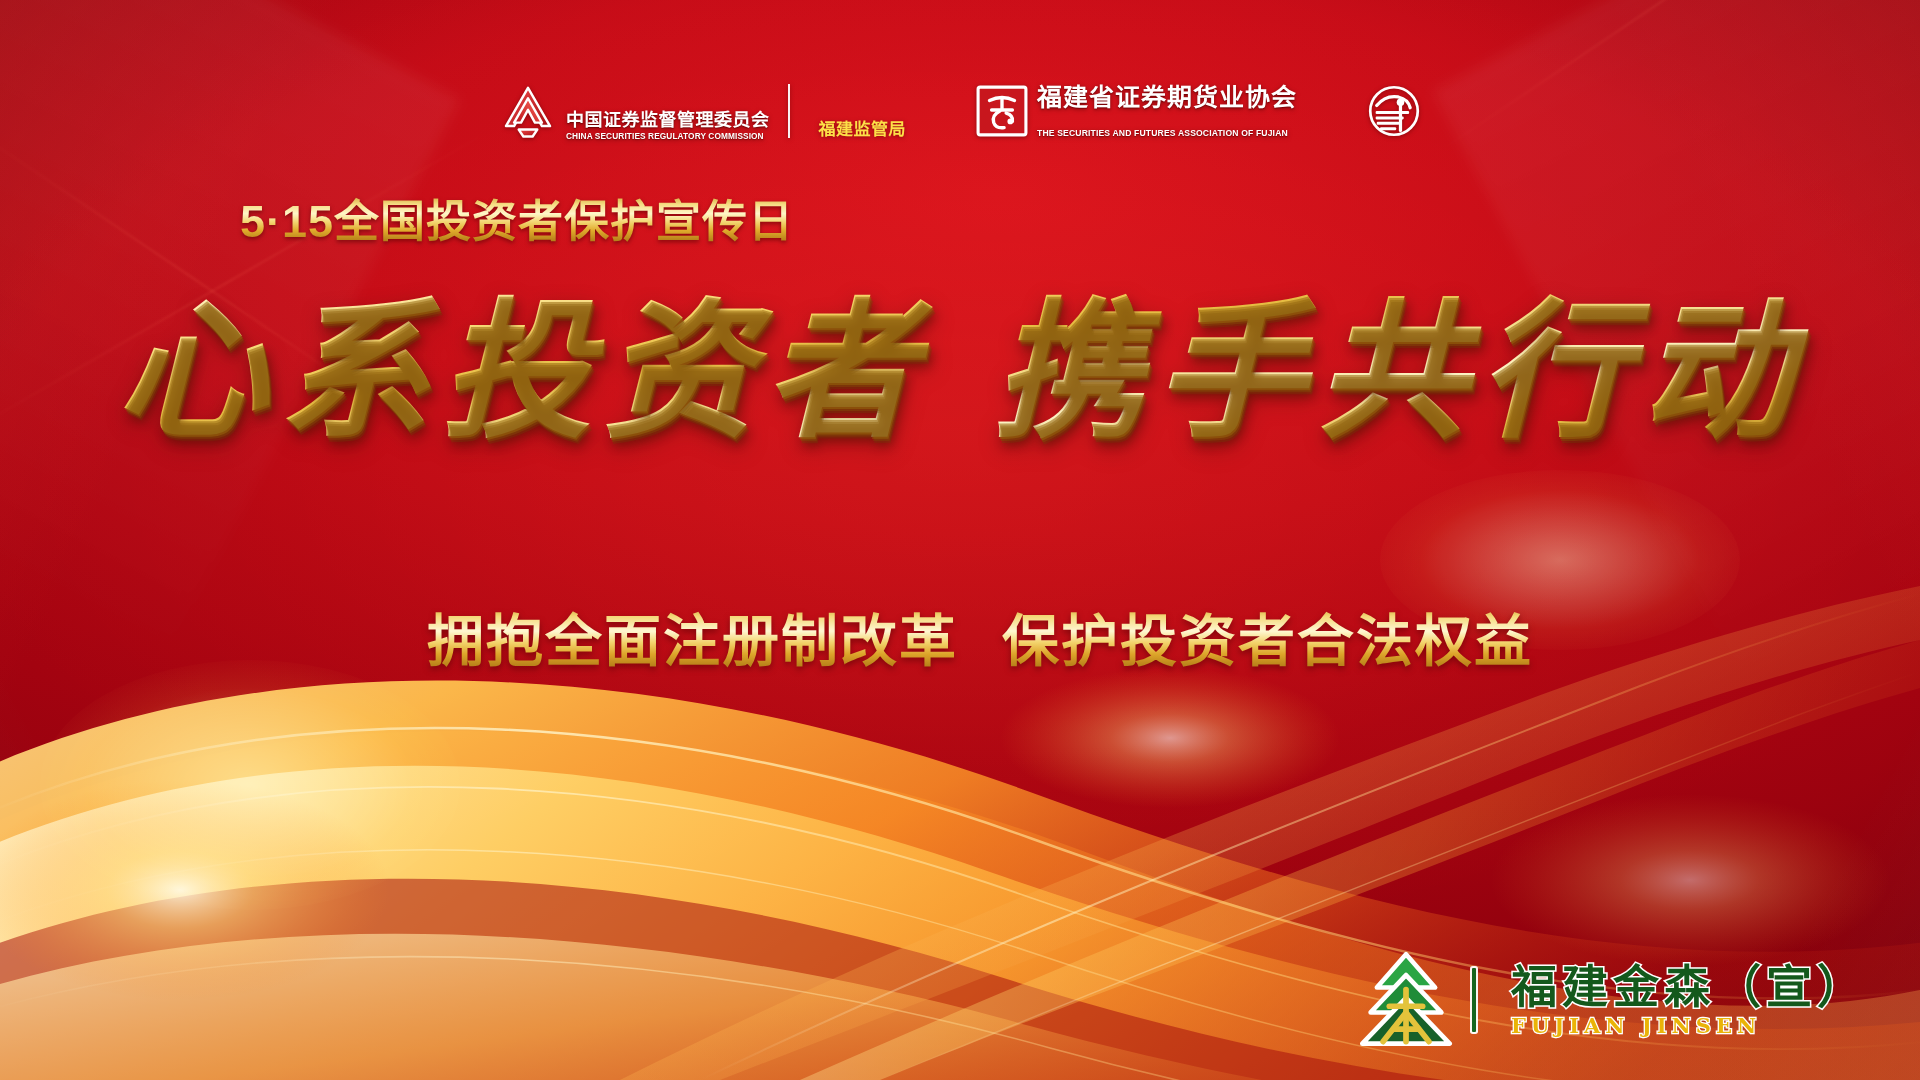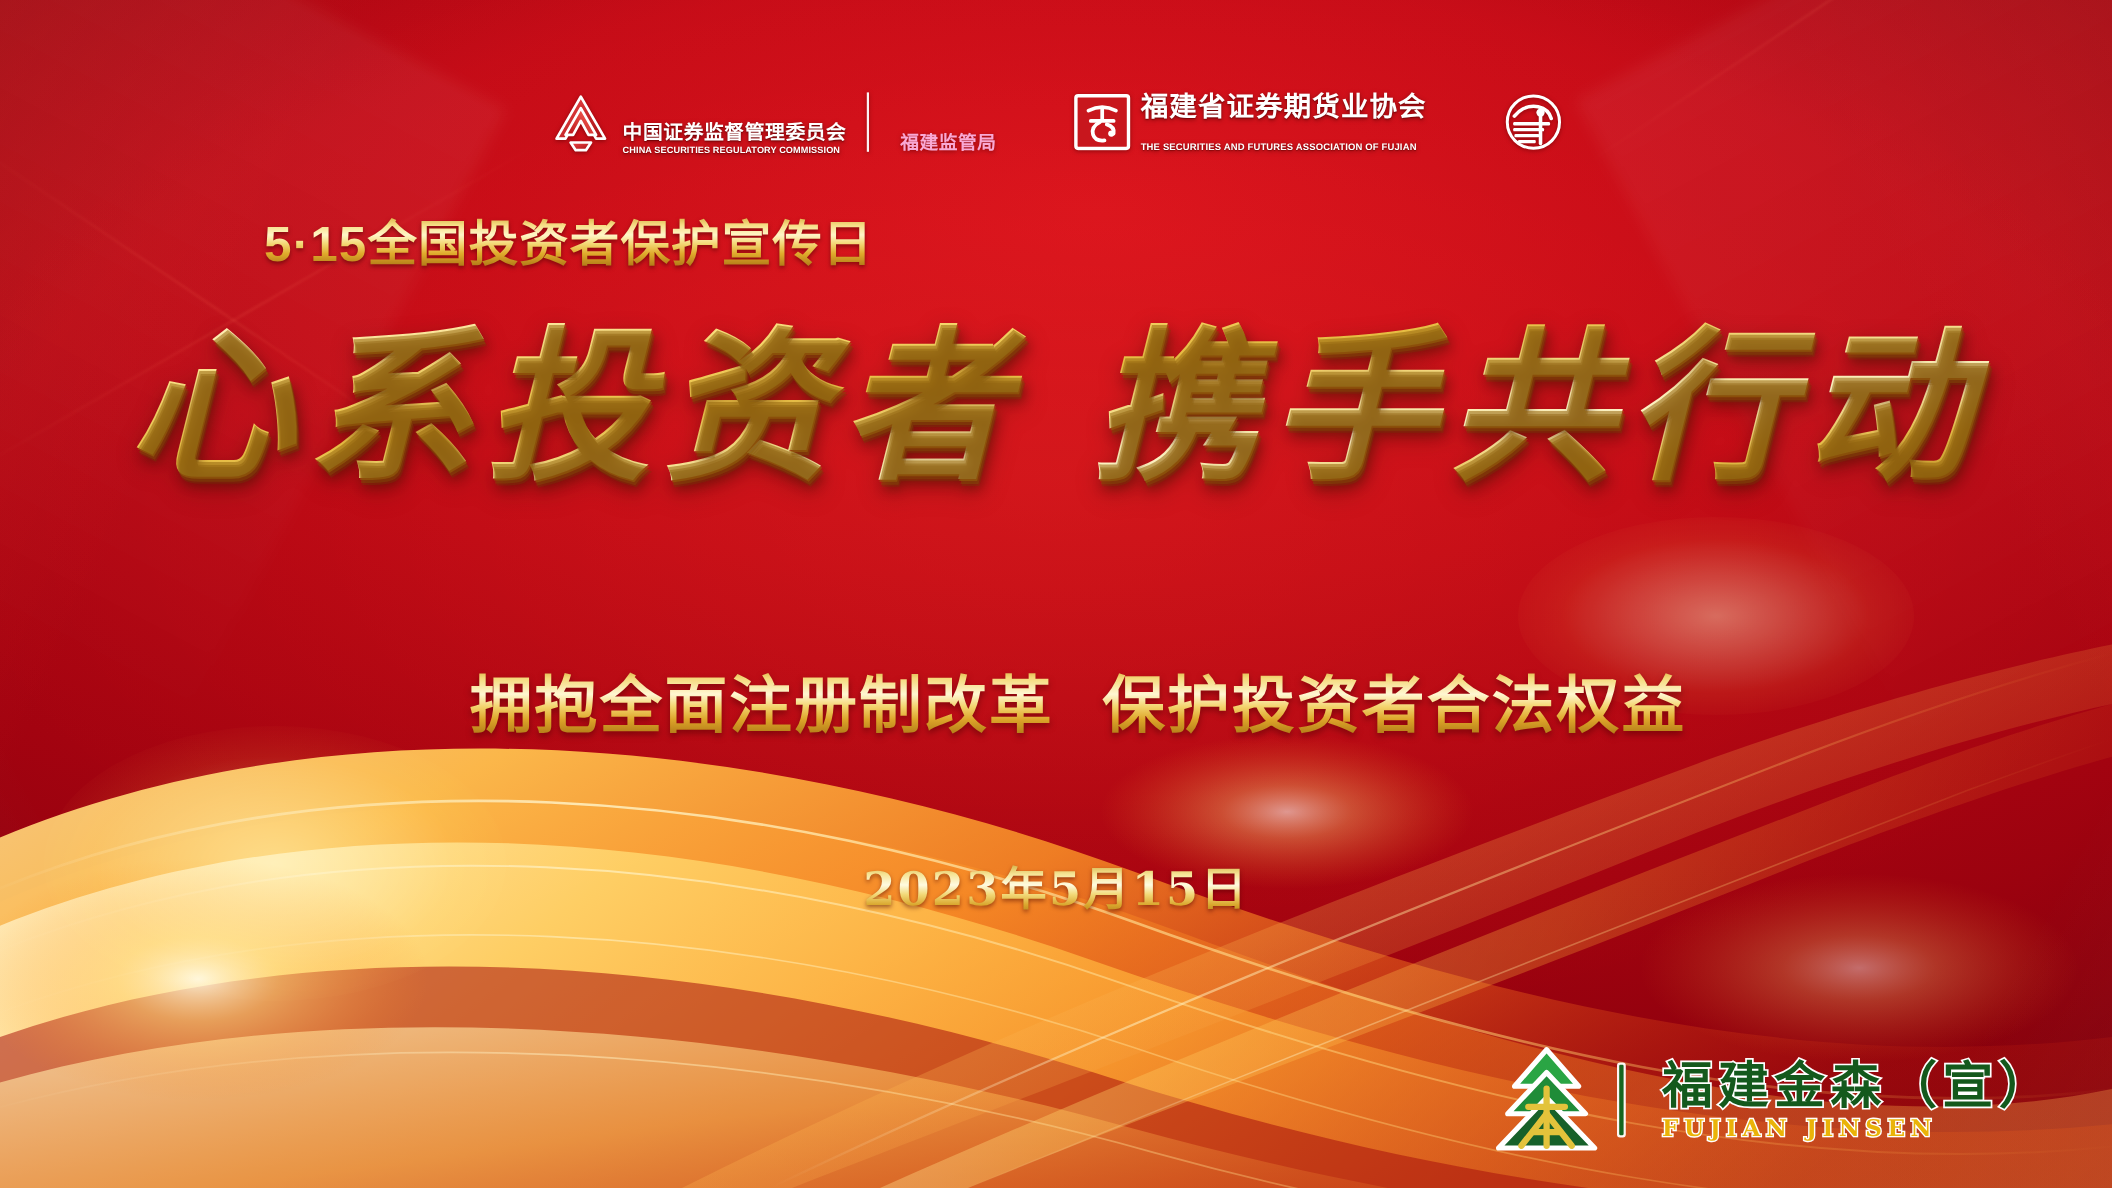--- a/index.html
+++ b/index.html
@@ -97,21 +97,21 @@
     text-shadow: 0 1px 1px rgba(90,0,0,0.5);
   }
   .logo-sep {
     width: 2px; align-self: stretch;
     background: #ffffff;
     margin: 2px 8px 2px 10px;
     opacity: .95;
   }
   .logo1 .logo-cn { font-size: 18px; }
   .logo1 .logo-en { font-size: 8.3px; margin-top: 3px; }
-  .logo1 .logo-branch { font-size: 17px; color:#f9a8d4; font-weight:700; white-space:nowrap; letter-spacing:.5px;margin-left:11px; }
+  .logo1 .logo-branch { font-size: 17px; color:#fde047; font-weight:700; white-space:nowrap; letter-spacing:.5px;margin-left:11px; }
   .logo2 .logo-cn { font-size: 25px; letter-spacing: 1px; }
   .logo2 .logo-en { font-size: 8.6px; margin-top: 19px; letter-spacing: .15px; }
   .logo3 .logo-cn { font-size: 21px; letter-spacing: 1.5px; }
   .logo3 .logo-en { font-size: 11px; margin-top: 4px; letter-spacing: .1px; }
 
   
   .content { position: absolute; inset: 0; z-index: 35; }
 
   .eyebrow {
     position: absolute;
@@ -375,21 +375,20 @@
     <div class="eyebrow">5·15全国投资者保护宣传日</div>
 
     <div class="headline">
       <span>心系投资者</span><span class="gap"></span><span>携手共行动</span>
     </div>
 
     <div class="subtitle">
       <span>拥抱全面注册制改革</span><span class="gap"></span><span>保护投资者合法权益</span>
     </div>
 
-    <div class="date">2023年5月15日</div>
   </div>
 
   <div class="corp">
     <svg class="logo-mark" width="104" height="104" viewBox="0 0 100 100" xmlns="http://www.w3.org/2000/svg">
       <g stroke="#ffffff" stroke-width="4.5" stroke-linejoin="round">
         <path d="M50 6 L78 38 L22 38 Z" fill="#2aa544"></path>
         <path d="M50 26 L84 62 L16 62 Z" fill="#1f8c38"></path>
         <path d="M50 48 L92 92 L8 92 Z" fill="#17612a"></path>
       </g>
       <g stroke="#e3c33b" stroke-width="5.5" stroke-linecap="round" fill="none">

